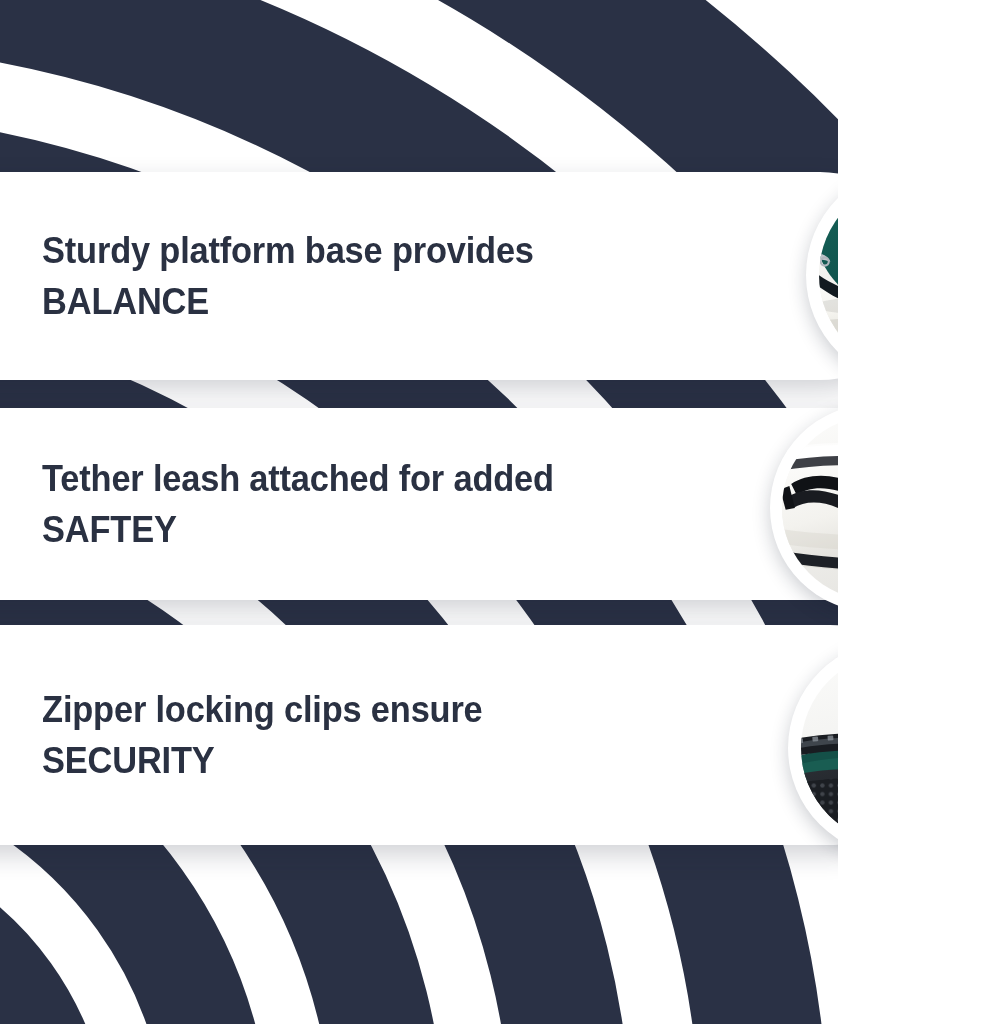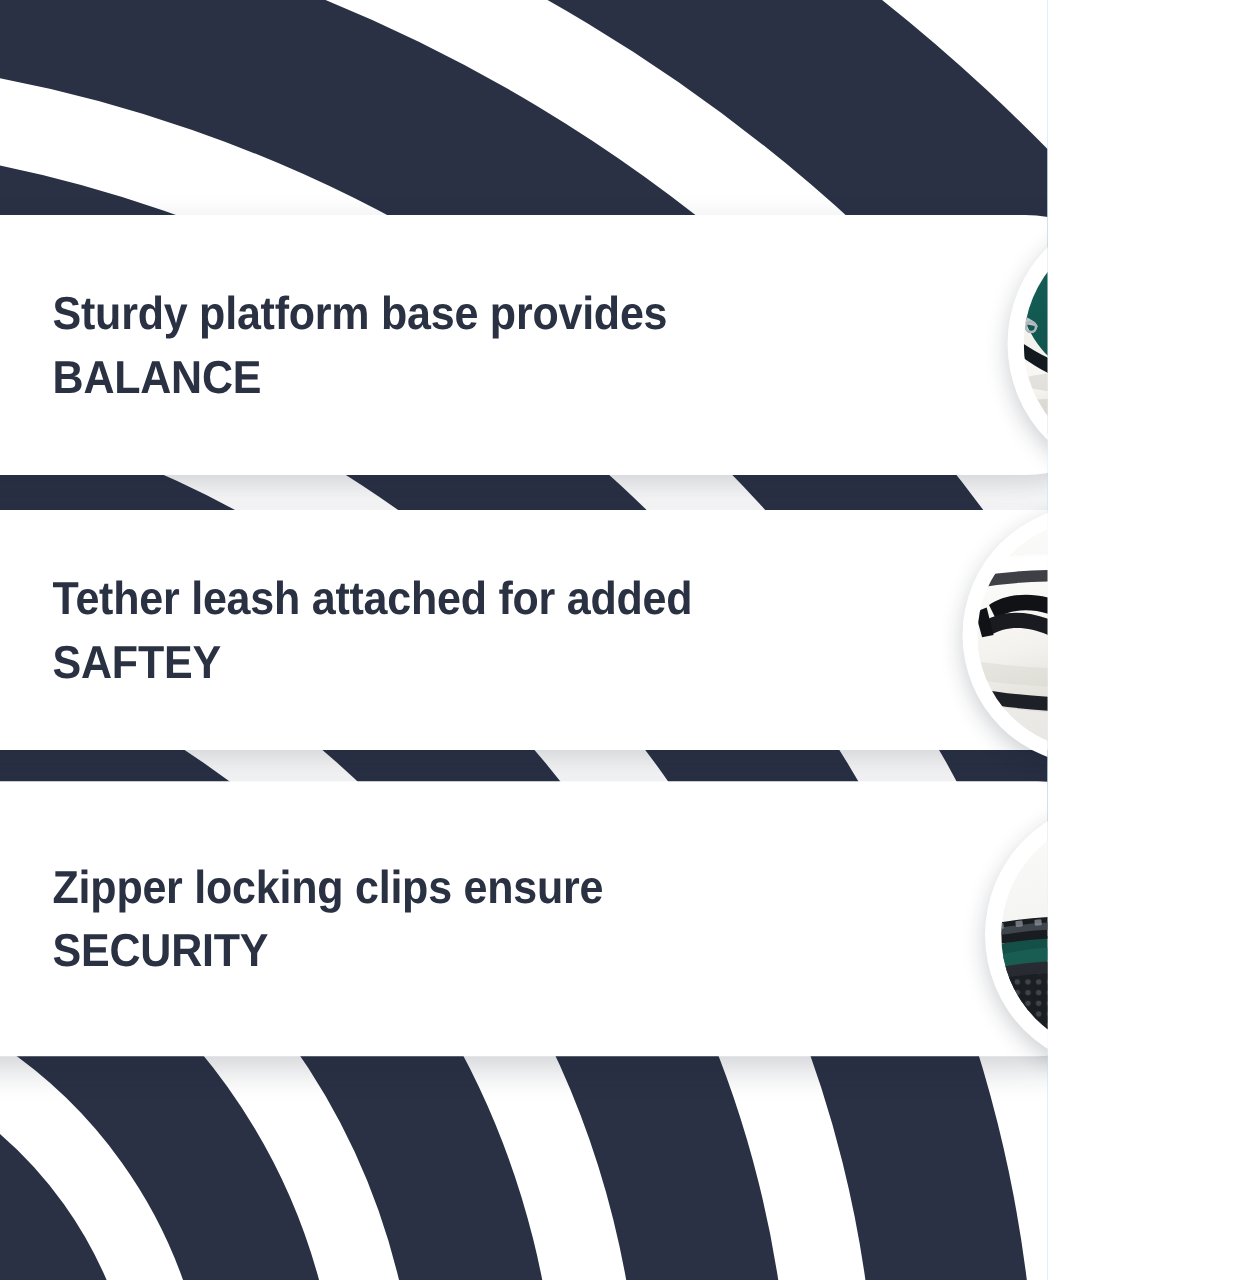--- a/index.html
+++ b/index.html
@@ -10,21 +10,21 @@
   }
   body {
     font-family: "Liberation Sans", "DejaVu Sans", sans-serif;
   }
 
   .poster {
     position: relative;
     width: 838px;
     height: 1024px;
     overflow: hidden;
-    background: #7dd3fc;
+    background: #737373;
   }
 
   
   .bg-layer {
     position: absolute;
     inset: 0;
     overflow: hidden;
     z-index: 0;
     background: #ffffff;
   }

